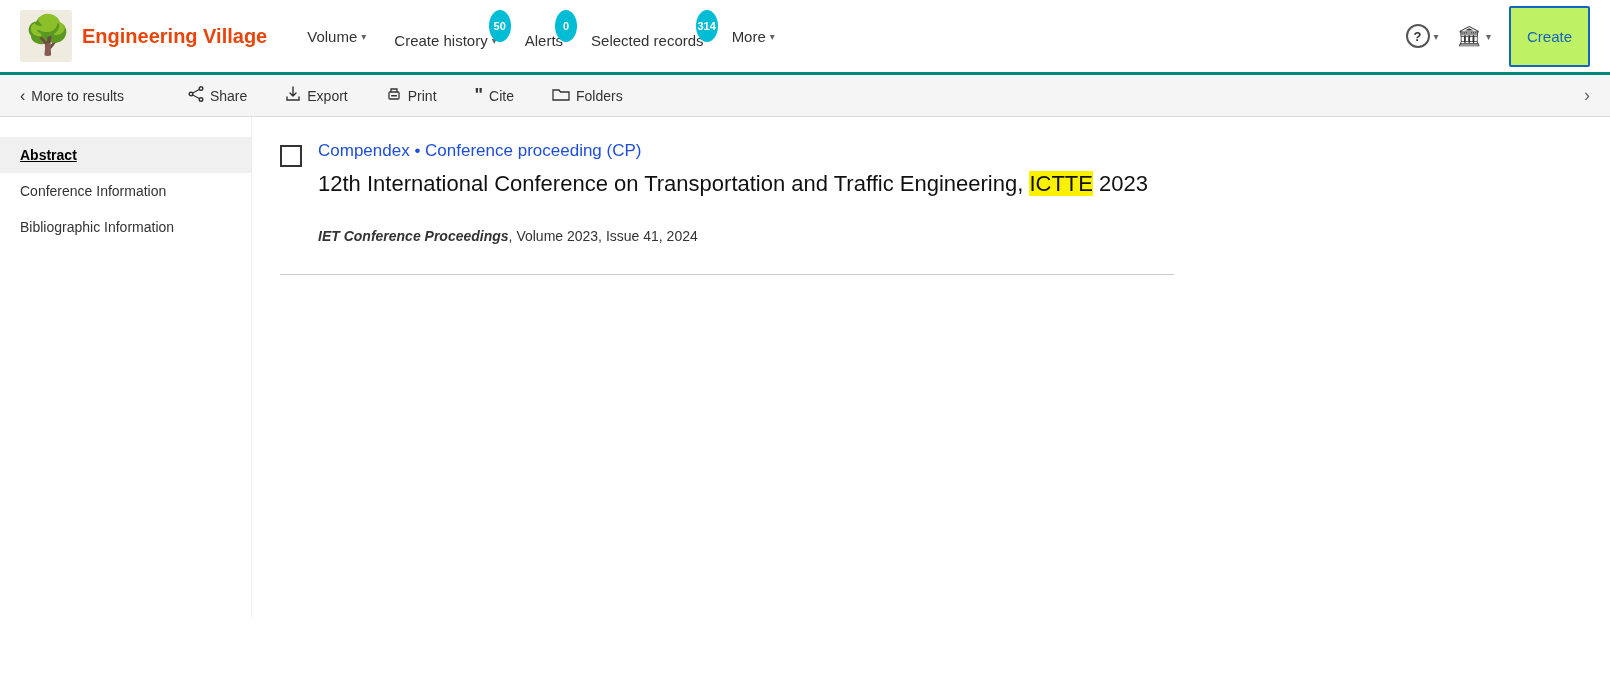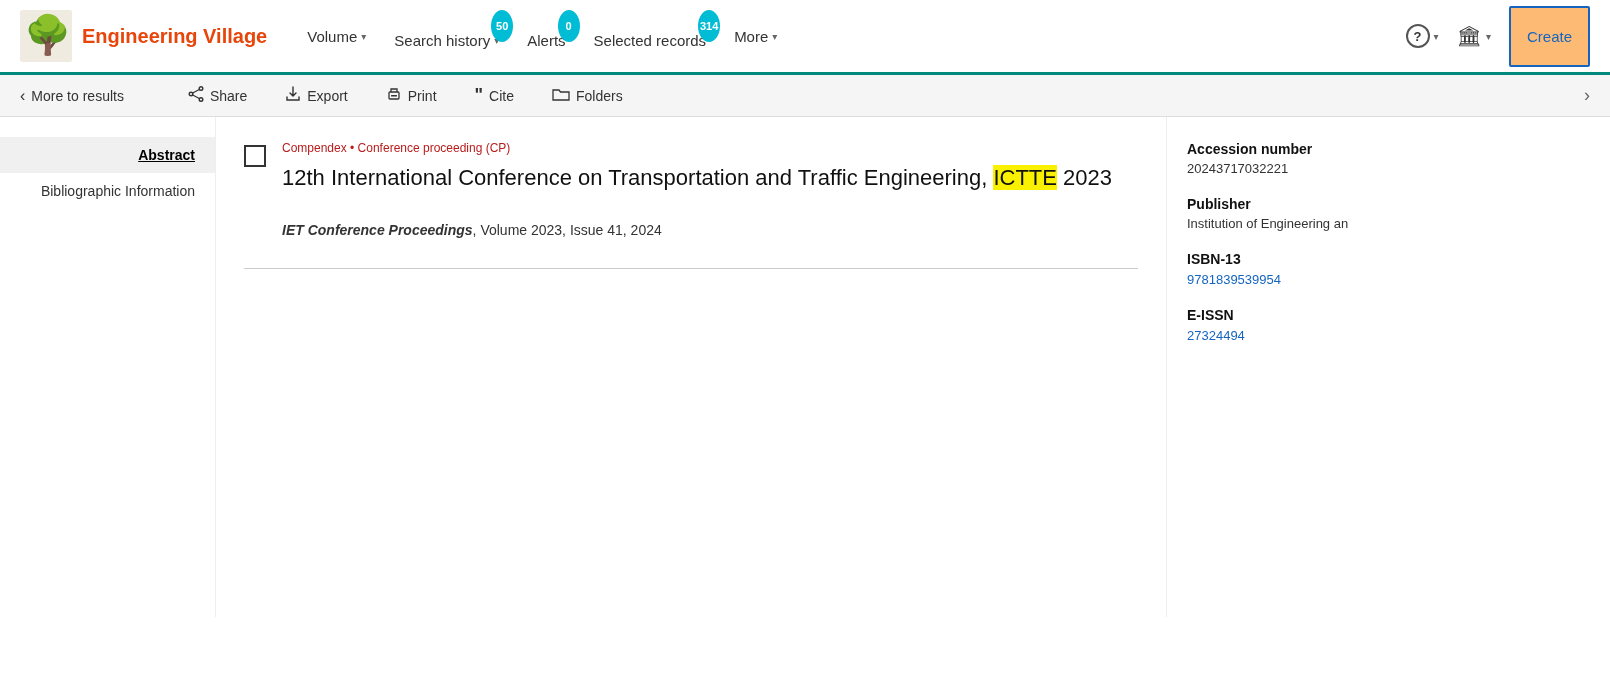--- a/index.html
+++ b/index.html
@@ -76,21 +76,21 @@
       display: flex;
       align-items: center;
       gap: 4px;
       cursor: pointer;
       font-size: 15px;
       color: #333;
     }
     .create-btn {
       border: 2px solid #1565c0;
       color: #1565c0;
-      background: #fdba74;
+      background: #bef264;
       padding: 20px 16px;
       font-size: 15px;
       cursor: pointer;
       border-radius: 2px;
       font-weight: 500;
     }
 
     
     .toolbar {
       display: flex;
@@ -135,25 +135,24 @@
     }
 
     
     .content-area {
       display: flex;
       min-height: 500px;
     }
 
     
     .left-sidebar {
-      width: 216px;
+      width: 252px;
       padding: 20px 0;
       border-right: 1px solid #eee;
       flex-shrink: 0;
-      text-align: right;
     }
     .sidebar-item {
       padding: 10px 20px;
       cursor: pointer;
       font-size: 14px;
       color: #333;
     }
     .sidebar-item.active {
       background: #f0f0f0;
       font-weight: 600;
@@ -181,22 +180,22 @@
       width: 22px;
       height: 22px;
       border: 2px solid #333;
       background: #fff;
       cursor: pointer;
     }
     .record-info {
       flex: 1;
     }
     .record-meta {
-      font-size: 12px;
-      color: #b91c1c;
+      font-size: 17px;
+      color: #1d4ed8;
       margin-bottom: 8px;
     }
     .record-title {
       font-size: 22px;
       font-weight: 400;
       line-height: 1.4;
       color: #111;
       margin-bottom: 28px;
     }
     .highlight {
@@ -257,21 +256,21 @@
   </div>
 
   <nav class="nav-items">
 
     <div class="nav-item">
       <span>Volume</span>
       <span class="nav-chevron">▾</span>
     </div>
 
     <div class="nav-item" style="padding-top:8px;">
-      <span>Search history</span>
+      <span>Create history</span>
       <span class="nav-chevron">▾</span>
       <span class="badge">50</span>
     </div>
 
     <div class="nav-item" style="padding-top:8px;">
       <span>Alerts</span>
       <span class="badge">0</span>
     </div>
 
     <div class="nav-item" style="padding-top:8px;">
@@ -357,20 +356,21 @@
 
   <div class="toolbar-right">
     <span class="collapse-btn">›</span>
   </div>
 </div>
 
 <div class="content-area">
 
   <aside class="left-sidebar">
     <div class="sidebar-item active">Abstract</div>
+    <div class="sidebar-item">Conference Information</div>
     <div class="sidebar-item">Bibliographic Information</div>
   </aside>
 
   <main class="main-content">
     <div class="record-header">
       <div class="checkbox-area">
         <div class="record-checkbox"></div>
       </div>
       <div class="record-info">
         <div class="record-meta">
@@ -382,32 +382,14 @@
           <span>12th International Conference on Transportation and Traffic Engineering, </span><span class="highlight">ICTTE</span><span> 2023</span>
         </div>
         <div class="record-journal">
           <em>IET Conference Proceedings</em><span>, Volume 2023, Issue 41, 2024</span>
         </div>
       </div>
     </div>
     <hr class="divider">
   </main>
 
-  <aside class="right-panel">
-    <div class="info-section">
-      <div class="info-label">Accession number</div>
-      <div class="info-value">20243717032221</div>
-    </div>
-    <div class="info-section">
-      <div class="info-label">Publisher</div>
-      <div class="info-value">Institution of Engineering an</div>
-    </div>
-    <div class="info-section">
-      <div class="info-label">ISBN-13</div>
-      <a class="info-link">9781839539954</a>
-    </div>
-    <div class="info-section">
-      <div class="info-label">E-ISSN</div>
-      <a class="info-link">27324494</a>
-    </div>
-  </aside>
 
 </div>
 
 </body></html>

